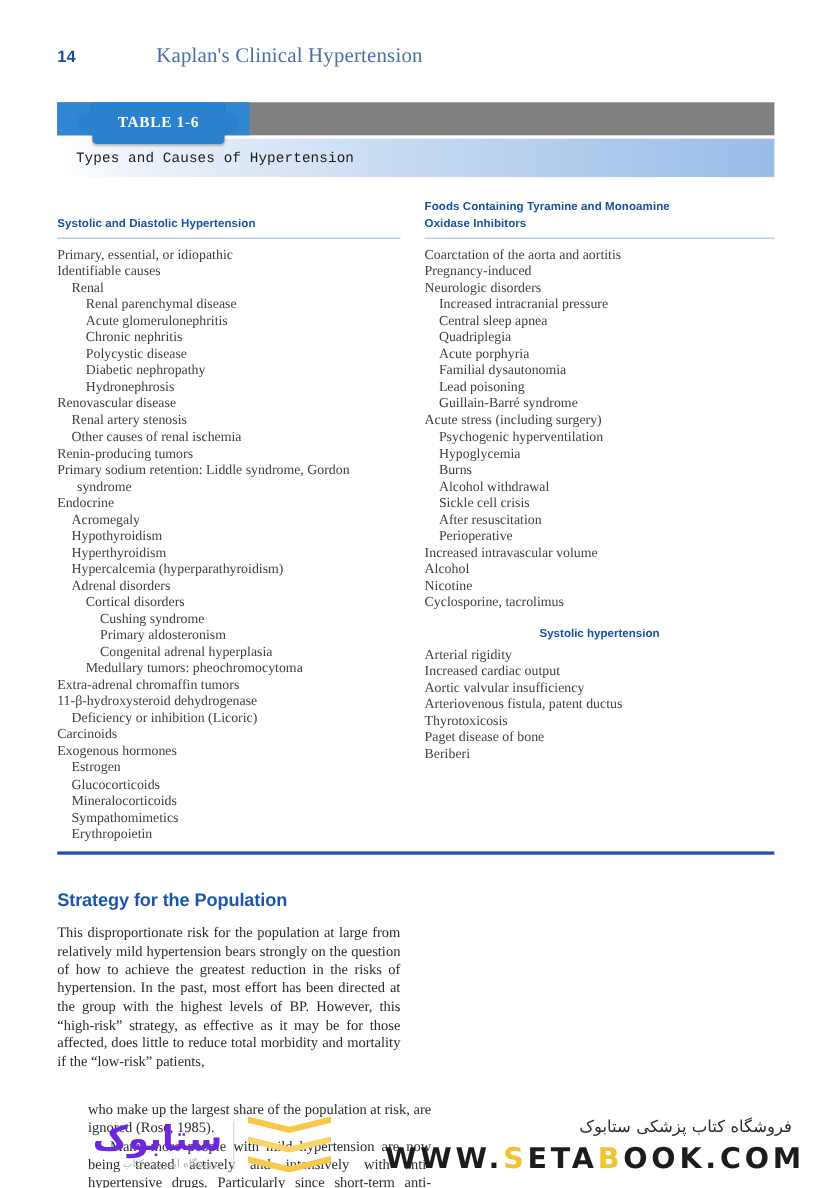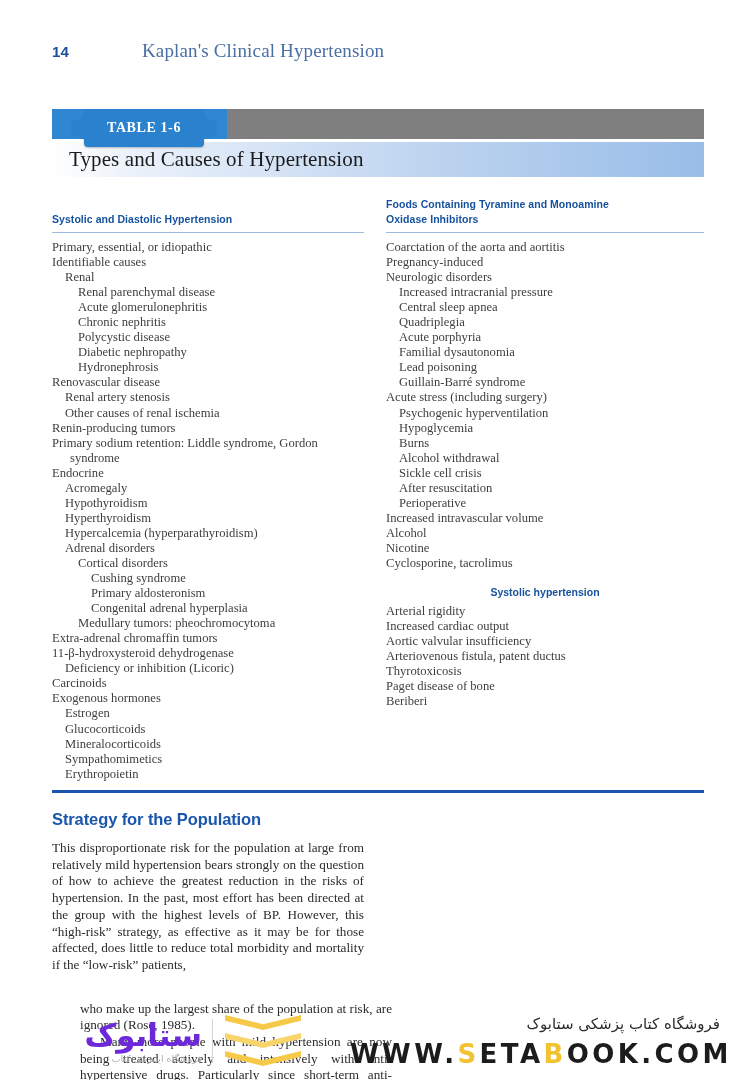--- a/index.html
+++ b/index.html
@@ -55,21 +55,20 @@
     left: 52px;
     top: 93px;
     width: 652px;
   }
 
   .table-topbar {
     position: relative;
     height: 30px;
     background: #7f7f7f;
     margin-left: 0;
-    margin-top: 16px;
   }
   .topbar-blue-left {
     position: absolute;
     left: 0; top: 0;
     width: 175px; height: 30px;
     background: #2f87d3;
   }
   .ribbon {
     position: absolute;
     left: 32px;
@@ -115,22 +114,22 @@
 
   .table-titlebar {
     position: relative;
     height: 35px;
     margin-top: 3px;
     background: linear-gradient(to right, #ffffff 0%, #e9f0fa 14%, #bcd3ef 60%, #98bde8 100%);
     display: flex;
     align-items: center;
   }
   .table-title {
-    font-family: Liberation Serif, serif;
-    font-size: 21px;
+    font-family: Liberation Mono, monospace;
+    font-size: 13px;
     color: #1b1b1b;
     padding-left: 17px;
     letter-spacing: .1px;
   }
 
   
   .table-body {
     position: relative;
     display: flex;
     padding-top: 10px;

